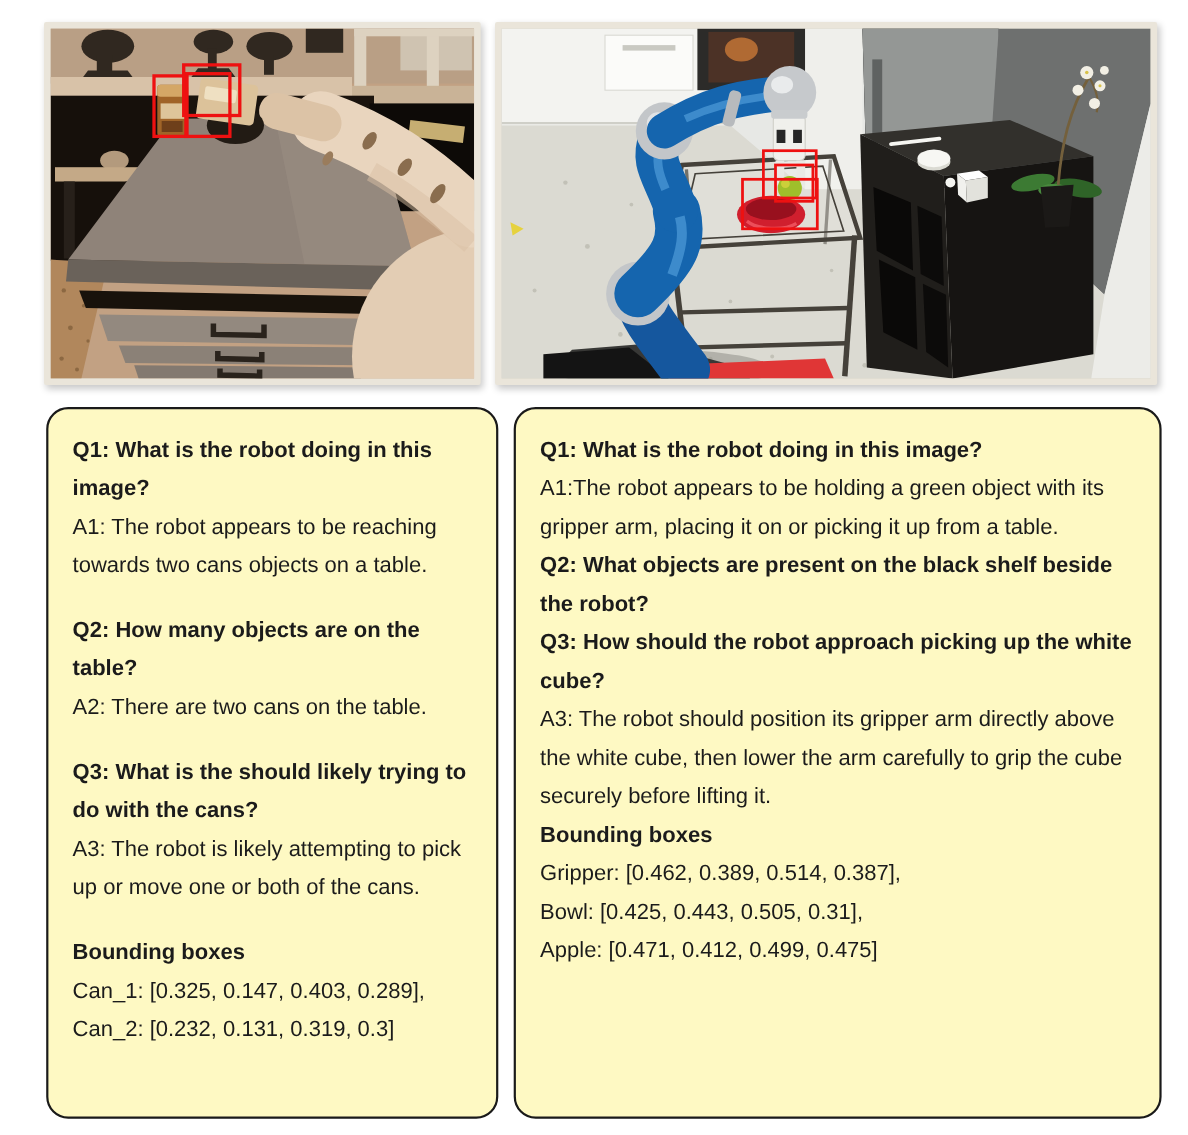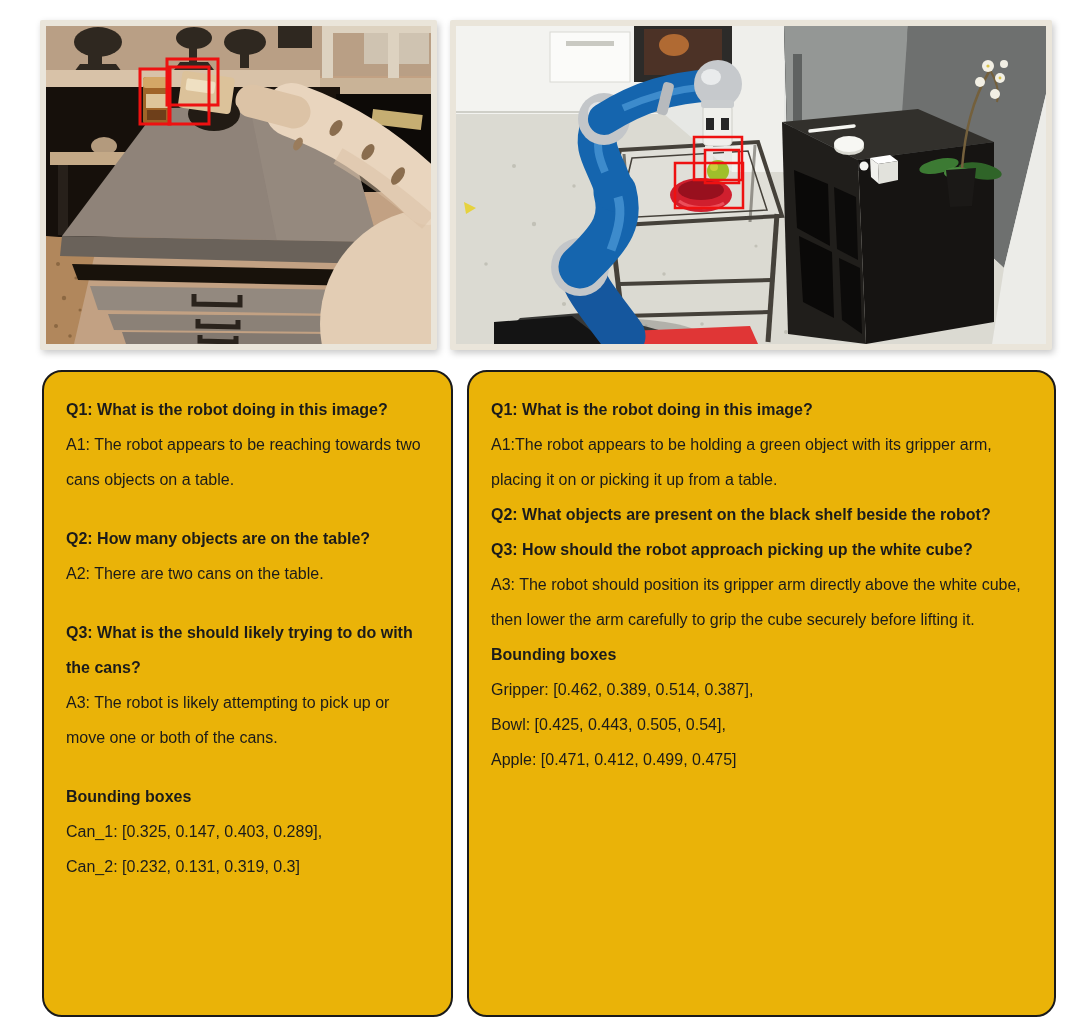--- a/index.html
+++ b/index.html
@@ -8,23 +8,23 @@
     font-family:"Liberation Sans",sans-serif;color:#1b1b1b;overflow:hidden;
   }
   .photo{
     position:absolute;box-sizing:border-box;border:6px solid #eae5da;
     background:#d8d0c2;box-shadow:2px 3px 7px rgba(0,0,0,0.22);border-radius:2px;
   }
   .photo svg{display:block;width:100%;height:100%;}
   #photo-left{left:40px;top:20px;width:397px;height:330px;}
   #photo-right{left:450px;top:20px;width:602px;height:330px;}
   .panel{
-    position:absolute;box-sizing:border-box;background:#eab308;
+    position:absolute;box-sizing:border-box;background:#fef9c3;
     border:2.5px solid #1a1a1a;border-radius:20px;padding:20px 22px;
-    font-size:16px;line-height:35px;overflow:hidden;
+    font-size:20px;line-height:35px;overflow:hidden;
   }
   #panel-left{left:42px;top:370px;width:411px;height:647px;}
   #panel-right{left:467px;top:370px;width:589px;height:647px;}
   .panel p{margin:0;}
   .q{font-weight:bold;}
   #panel-left .qa-group{margin-bottom:24px;}
   #panel-right .qa-group{margin-bottom:0;}
   .bbox-section{margin-top:0;}
 </style>
 </head>
@@ -280,16 +280,16 @@
   <div class="qa-group">
     <p class="q">Q2: What objects are present on the black shelf beside the robot?</p>
   </div>
   <div class="qa-group">
     <p class="q">Q3: How should the robot approach picking up the white cube?</p>
     <p class="a">A3: The robot should position its gripper arm directly above the white cube, then lower the arm carefully to grip the cube securely before lifting it.</p>
   </div>
   <div class="bbox-section">
     <p class="q">Bounding boxes</p>
     <p class="a">Gripper: [0.462, 0.389, 0.514, 0.387],</p>
-    <p class="a">Bowl: [0.425, 0.443, 0.505, 0.54],</p>
+    <p class="a">Bowl: [0.425, 0.443, 0.505, 0.31],</p>
     <p class="a">Apple: [0.471, 0.412, 0.499, 0.475]</p>
   </div>
 </div>
 
 </body></html>

